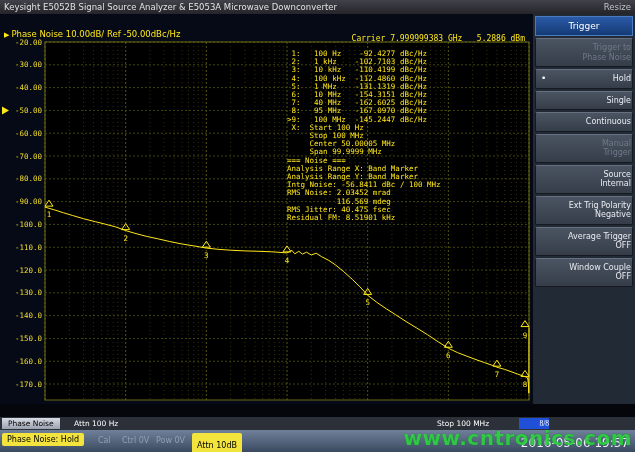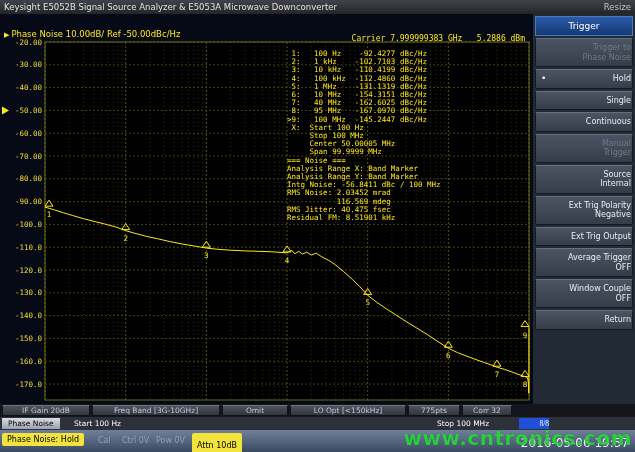--- a/index.html
+++ b/index.html
@@ -203,40 +203,33 @@
       </div>
       <div class="softkey">
         <div>Source</div>
         <div>Internal</div>
       </div>
       <div class="softkey">
         <div>Ext Trig Polarity</div>
         <div>Negative</div>
       </div>
       <div class="softkey">
-        <div>Ext Trig Output</div>
-      </div>
-      <div class="softkey">
         <div>Average Trigger</div>
         <div>OFF</div>
       </div>
       <div class="softkey">
         <div>Window Couple</div>
         <div>OFF</div>
       </div>
-      <div class="softkey">
-        <div>Return</div>
-      </div>
     </div>
 
-  <div class="bar1" id="bar1"><span class="seg" style="width: 88px;">IF Gain 20dB</span><span class="seg" style="width: 128px;">Freq Band [3G-10GHz]</span><span class="seg" style="width: 66px;">Omit</span><span class="seg" style="width: 116px;">LO Opt [&lt;150kHz]</span><span class="seg" style="width: 52px;">775pts</span><span class="seg" style="width: 50px;">Corr 32</span></div>
 
   <div class="bar2">
     <span class="tab">Phase Noise</span>
-    <span class="start">Start 100 Hz</span>
+    <span class="start">Attn 100 Hz</span>
     <span class="stop">Stop 100 MHz</span>
     <span class="page">8/8</span>
   </div>
 
   <div class="statusbar">
     <span class="mode">Phase Noise: Hold</span>
     <span class="sdim sdim1">Cal</span>
     <span class="sdim sdim2">Ctrl 0V</span>
     <span class="sdim sdim3">Pow 0V</span>
     <span class="attn">Attn 10dB</span>

